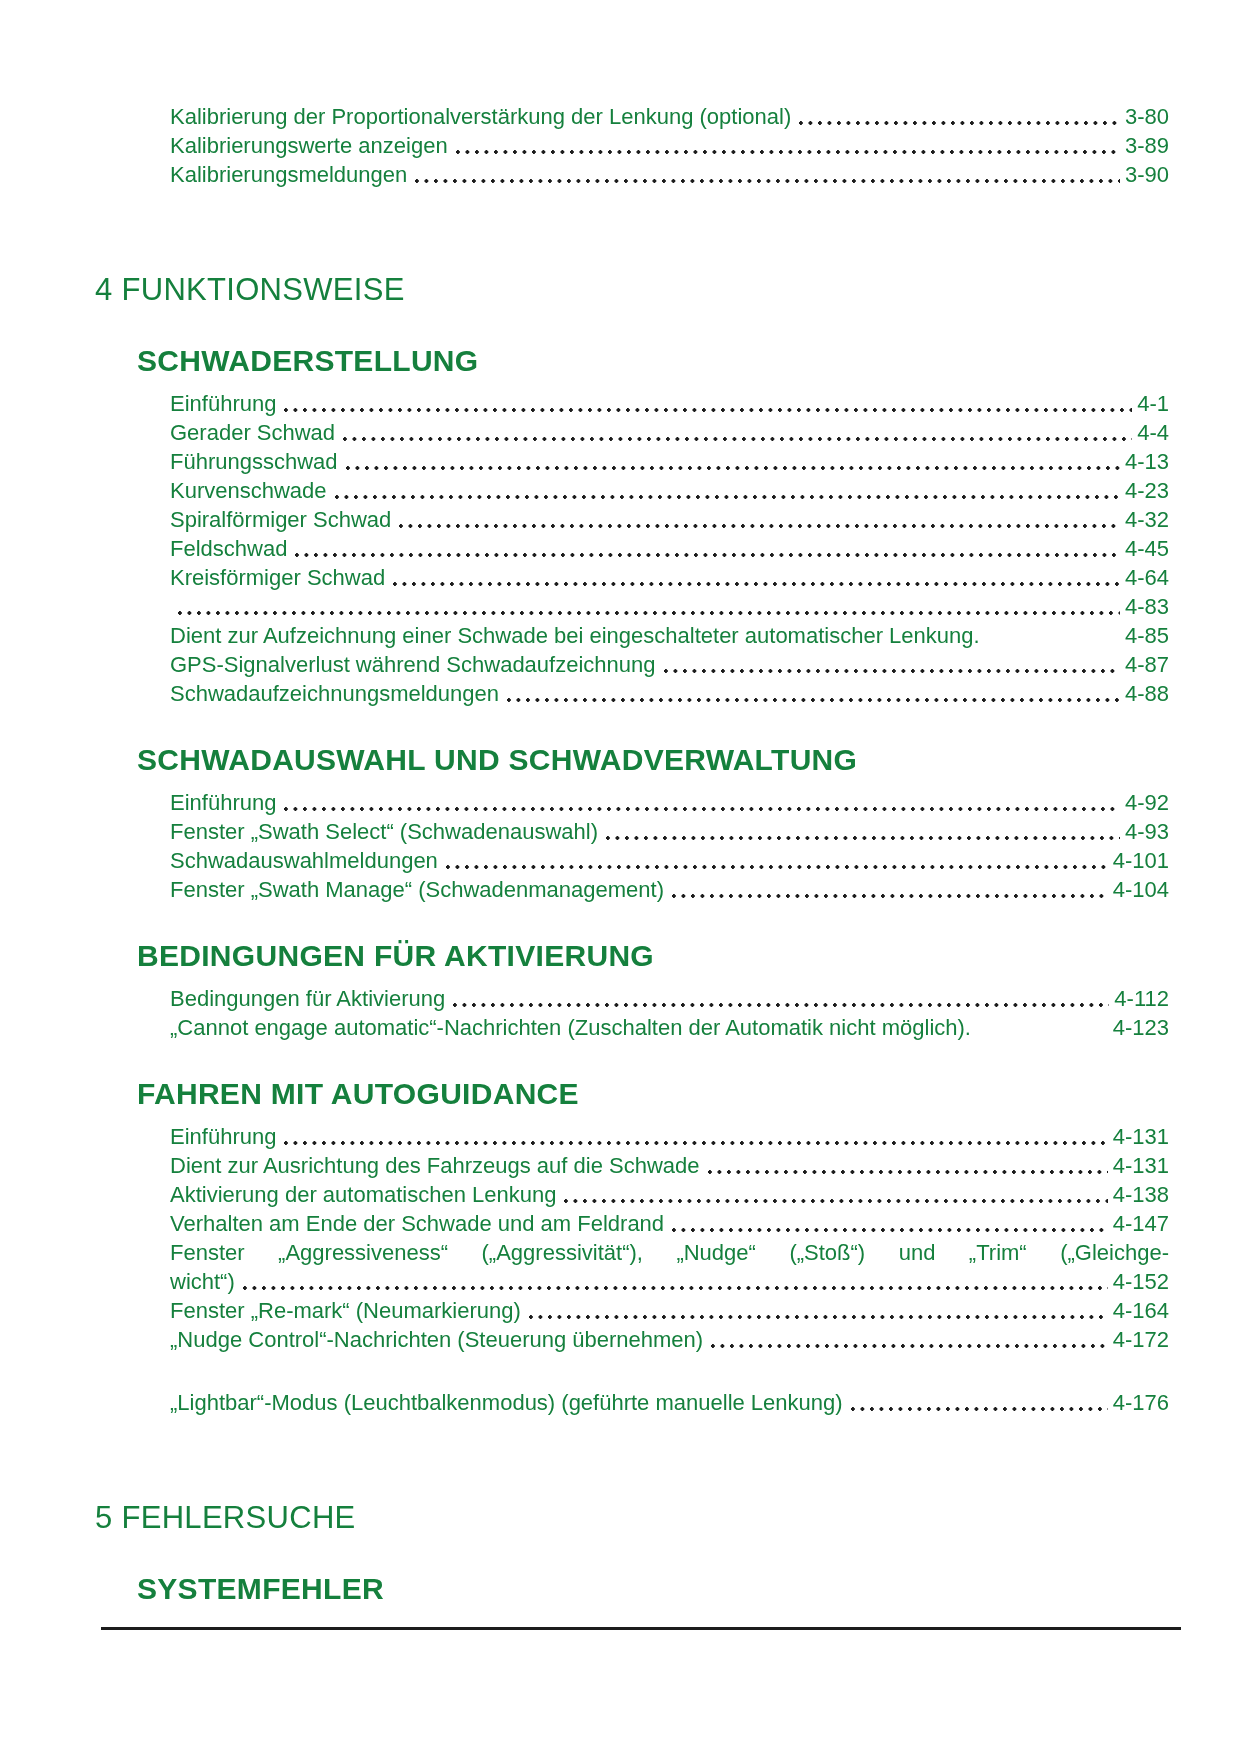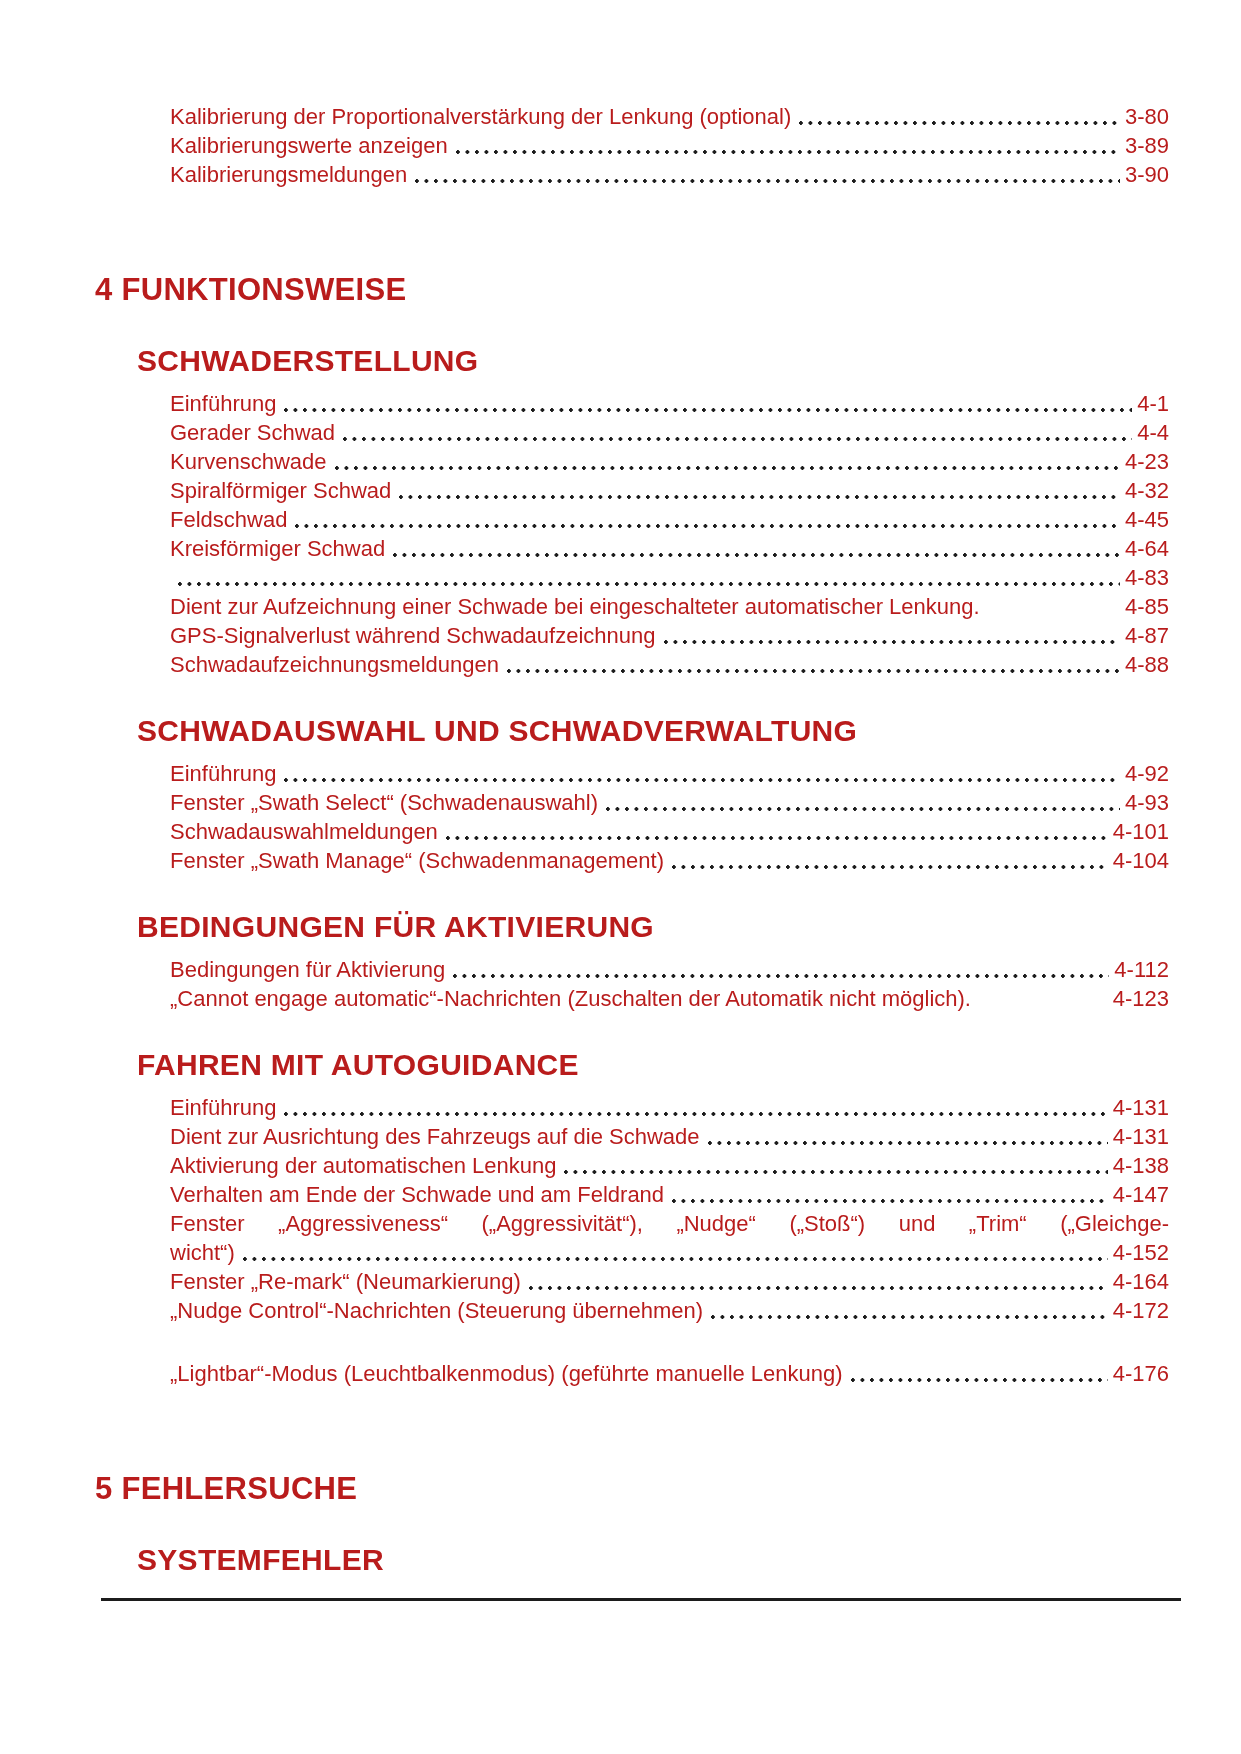--- a/index.html
+++ b/index.html
@@ -2,21 +2,21 @@
 <html><head>
 <meta charset="utf-8">
 <style>
   html, body { margin: 0; padding: 0; background: #ffffff; }
   .page {
     position: relative;
     width: 1241px;
     height: 1754px;
     background: #ffffff;
     font-family: "Liberation Sans", "DejaVu Sans", sans-serif;
-    color: #b91c1c;
+    color: #15803d;
     overflow: hidden;
   }
   .content {
     position: absolute;
     left: 95px;
     top: 102px;
     width: 1074px;
   }
   .entries { margin-left: 75px; }
   .entry {
@@ -36,21 +36,21 @@
     background-image: radial-gradient(circle at 2px 3px, #1c1c1c 1.7px, transparent 2px);
     background-size: 9.5px 6px;
     background-repeat: repeat-x;
     background-position: left bottom;
   }
   .spacer { flex: 1 1 auto; min-width: 8px; }
   .pg { flex: 0 0 auto; text-align: center; }
   .chapter-heading {
     font-size: 31px;
     line-height: 38px;
-    font-weight: 700;
+    font-weight: 400;
     letter-spacing: 0.3px;
     margin-top: 82px;
   }
   .section { margin-top: 34px; }
   .chapter .section:first-of-type { margin-top: 10px; }
   .section-heading {
     font-size: 30px;
     line-height: 36px;
     font-weight: 700;
     letter-spacing: 0.3px;
@@ -103,20 +103,25 @@
                 <span class="t">Einführung</span>
                 <span class="leader"></span>
                 <span class="pg">4-1</span>
               </div>
               <div class="entry">
                 <span class="t">Gerader Schwad</span>
                 <span class="leader"></span>
                 <span class="pg">4-4</span>
               </div>
               <div class="entry">
+                <span class="t">Führungsschwad</span>
+                <span class="leader"></span>
+                <span class="pg">4-13</span>
+              </div>
+              <div class="entry">
                 <span class="t">Kurvenschwade</span>
                 <span class="leader"></span>
                 <span class="pg">4-23</span>
               </div>
               <div class="entry">
                 <span class="t">Spiralförmiger Schwad</span>
                 <span class="leader"></span>
                 <span class="pg">4-32</span>
               </div>
               <div class="entry">

